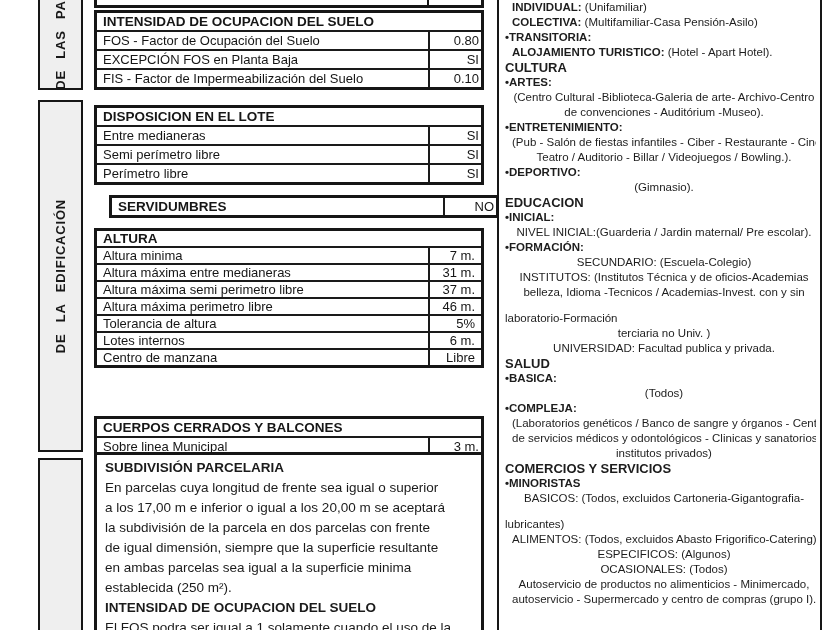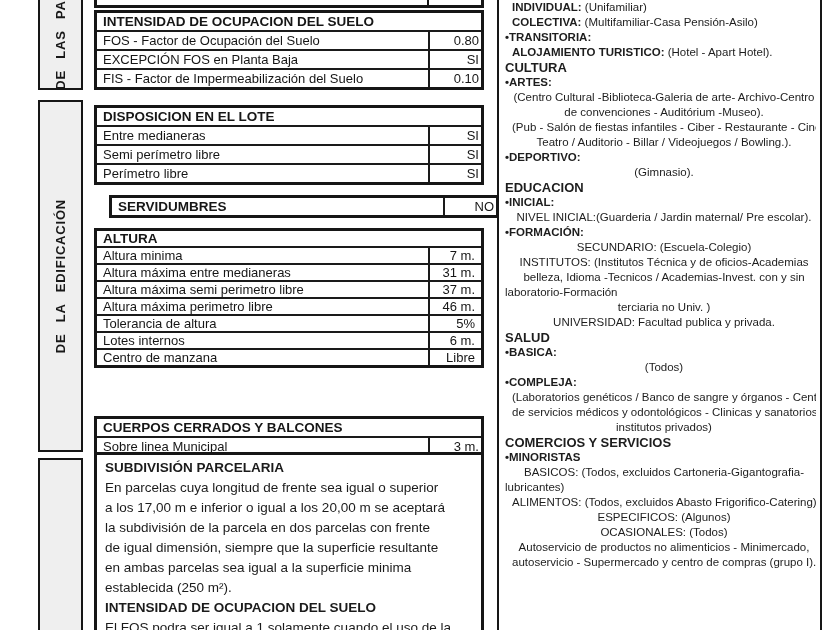--- a/index.html
+++ b/index.html
@@ -55,21 +55,21 @@
     position:absolute;left:497px;top:-8px;width:325px;height:660px;
     border-left:2px solid #161616;border-right:2px solid #161616;
     box-sizing:border-box;background:#fff;
     padding:8px 4px 0 6px;font-size:11.5px;line-height:15px;color:#1d1d1d;
   }
   .rc-cat{font-weight:700;font-size:13px;}
   .rc-sub{font-weight:700;}
   .rc-entry{padding-left:7px;}
   .rc-entry b{font-weight:700;}
   .rc-plain{padding-left:7px;text-align:center;}
-  .rc-plain0{padding-left:0;}
+  .rc-plain0{padding-left:0;margin-top:11px;}
   .rc-line{white-space:nowrap;overflow:hidden;}
 </style>
 </head>
 <body>
 
 <div class="page">
 
   <div class="vbox" id="vbox1">
     <span class="vlabel">DE LAS PAR</span>
   </div>
@@ -201,20 +201,21 @@
 
   <div id="rightcol">
       <div class="rc-line rc-entry"><b>INDIVIDUAL:</b> (Unifamiliar)</div>
       <div class="rc-line rc-entry"><b>COLECTIVA:</b> (Multifamiliar-Casa Pensión-Asilo)</div>
       <div class="rc-line rc-sub">•TRANSITORIA:</div>
       <div class="rc-line rc-entry"><b>ALOJAMIENTO TURISTICO:</b> (Hotel - Apart Hotel).</div>
       <div class="rc-line rc-cat">CULTURA</div>
       <div class="rc-line rc-sub">•ARTES:</div>
       <div class="rc-line rc-plain">(Centro Cultural -Biblioteca-Galeria de arte- Archivo-Centro</div>
       <div class="rc-line rc-plain">de convenciones - Auditórium -Museo).</div>
+      <div class="rc-line rc-sub">•ENTRETENIMIENTO:</div>
       <div class="rc-line rc-plain">(Pub - Salón de fiestas infantiles - Ciber - Restaurante - Cine /</div>
       <div class="rc-line rc-plain">Teatro / Auditorio - Billar / Videojuegos / Bowling.).</div>
       <div class="rc-line rc-sub">•DEPORTIVO:</div>
       <div class="rc-line rc-plain">(Gimnasio).</div>
       <div class="rc-line rc-cat">EDUCACION</div>
       <div class="rc-line rc-sub">•INICIAL:</div>
       <div class="rc-line rc-plain">NIVEL INICIAL:(Guarderia / Jardin maternal/ Pre escolar).</div>
       <div class="rc-line rc-sub">•FORMACIÓN:</div>
       <div class="rc-line rc-plain">SECUNDARIO: (Escuela-Colegio)</div>
       <div class="rc-line rc-plain">INSTITUTOS: (Institutos Técnica y de oficios-Academias</div>

